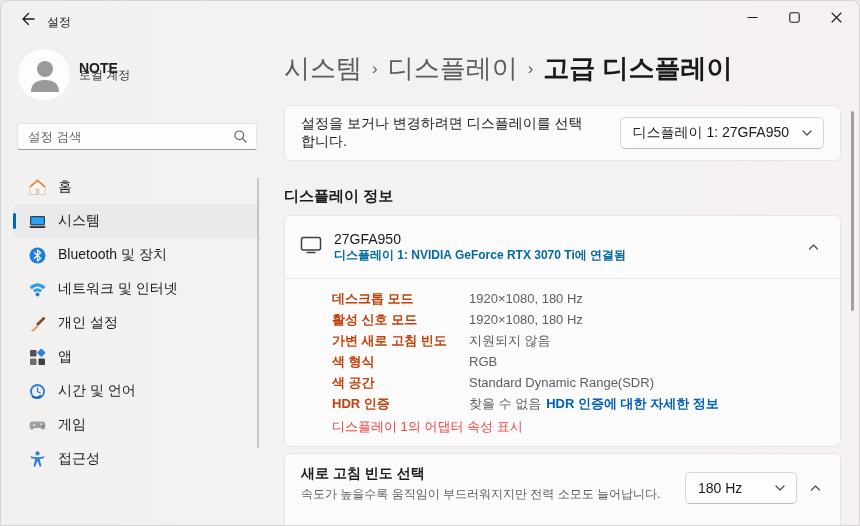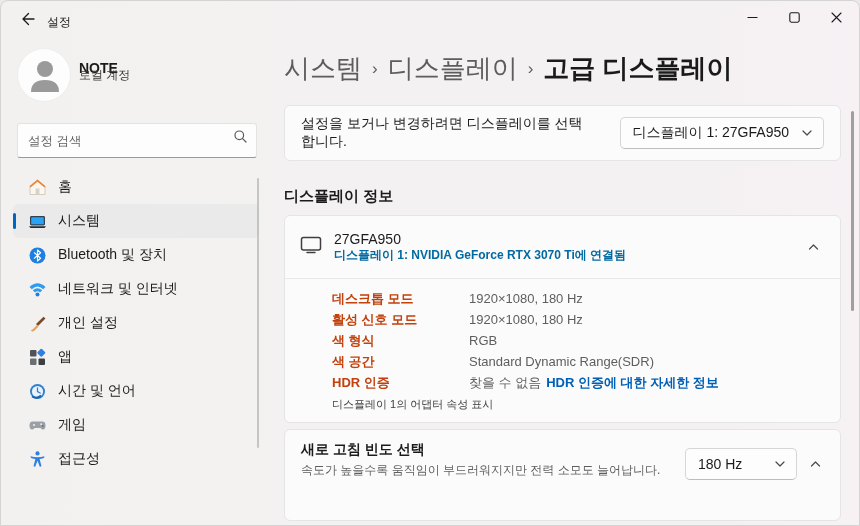--- a/index.html
+++ b/index.html
@@ -21,21 +21,21 @@
   .win-btn { width:42px; height:34px; display:flex; align-items:center; justify-content:center; cursor:pointer; }
 
   
   .sidebar { position:absolute; top:40px; left:0; width:270px; bottom:0; }
   .profile { position:absolute; top:7px; left:16px; height:56px; }
   .avatar { position:absolute; left:0; top:0; width:54px; height:54px; border-radius:50%;
     background:#fdfdfd; border:1px solid #ededed; overflow:hidden; }
   .profile-name { position:absolute; left:62px; top:12px; font-size:14px; font-weight:700; white-space:nowrap; }
   .profile-type { position:absolute; left:62px; top:19px; font-size:12px; color:#3a3a3a; white-space:nowrap; }
 
-  .search-box { position:absolute; top:82px; left:16px; width:240px; height:35px;
+  .search-box { position:absolute; top:82px; left:16px; width:240px; height:27px;
     background:#fdfdfd; border:1px solid #e3e3e3; border-bottom:1px solid #9a9a9a; border-radius:3px; }
   .search-box input { width:210px; height:100%; border:none; outline:none; background:transparent;
     padding:0 0 0 10px; font-size:12.5px; color:#1b1b1b; font-family:"Liberation Sans",sans-serif; }
   .search-box input::placeholder { color:#616161; }
   .search-glyph { position:absolute; right:8px; top:5px; }
 
   .nav { position:absolute; top:129px; left:12px; right:12px; }
   .nav-item { position:relative; height:34px; display:flex; align-items:center;
     padding-left:15px; border-radius:5px; cursor:pointer; }
   .nav-item .icon { width:19px; height:19px; display:flex; align-items:center; justify-content:center; }
@@ -72,21 +72,21 @@
   .info-titles { margin-left:11px; }
   .info-name { font-size:14px; color:#1b1b1b; }
   .info-sub { font-size:12px; color:#0369a1; margin-top:0;font-weight:bold; }
   .expander-chev { margin-left:auto; cursor:pointer; display:flex; padding:4px; }
   .info-divider { height:1px; background:#e8e8e8; }
   .info-body { padding:9px 16px 10px 47px; }
   .detail-row { display:flex; line-height:21px; font-size:13px; }
   .detail-label { width:137px; font-weight:700; color:#c2410c; flex:none; }
   .detail-value { color:#5e5e5e; }
   .inline-link { color:#005fb7; font-weight:700; text-decoration:none; cursor:pointer; margin-left:5px; }
-  .adapter-link { display:inline-block; margin-top:4px; font-size:11px; color:#404040;
+  .adapter-link { display:inline-block; margin-top:4px; font-size:13px; color:#ef4444;
     text-decoration:none; cursor:pointer; }
 
   .refresh-card { margin-top:6px; height:92px; display:flex; padding:10px 16px 0 16px; }
   .refresh-left { width:362px; }
   .refresh-title { font-size:14px; font-weight:600; color:#1b1b1b; line-height:19px; }
   .refresh-desc { font-size:12px; color:#5e5e5e; line-height:18px; margin-top:2px; }
   .refresh-right { margin-left:auto; display:flex; align-items:flex-start; margin-top:8px; }
   .refresh-dd { width:112px; justify-content:space-between; }
   .refresh-collapse { margin-left:10px; margin-top:8px; cursor:pointer; display:flex; padding:2px; }
 
@@ -301,20 +301,24 @@
 
         <div class="detail-row">
           <span class="detail-label">데스크톱 모드</span>
           <span class="detail-value"><span>1920×1080, 180 Hz</span><a class="inline-link"></a></span>
         </div>
         <div class="detail-row">
           <span class="detail-label">활성 신호 모드</span>
           <span class="detail-value"><span>1920×1080, 180 Hz</span><a class="inline-link"></a></span>
         </div>
         <div class="detail-row">
+          <span class="detail-label">가변 새로 고침 빈도</span>
+          <span class="detail-value"><span>지원되지 않음</span><a class="inline-link"></a></span>
+        </div>
+        <div class="detail-row">
           <span class="detail-label">색 형식</span>
           <span class="detail-value"><span>RGB</span><a class="inline-link"></a></span>
         </div>
         <div class="detail-row">
           <span class="detail-label">색 공간</span>
           <span class="detail-value"><span>Standard Dynamic Range(SDR)</span><a class="inline-link"></a></span>
         </div>
         <div class="detail-row">
           <span class="detail-label">HDR 인증</span>
           <span class="detail-value"><span>찾을 수 없음</span><a class="inline-link">HDR 인증에 대한 자세한 정보</a></span>

